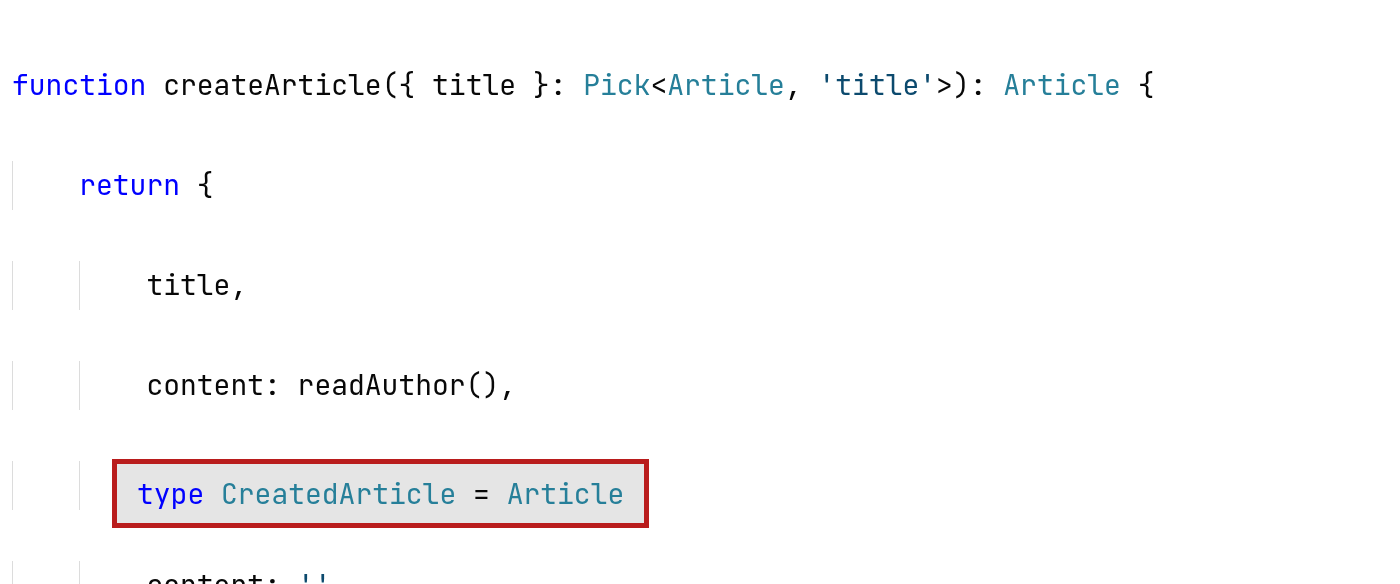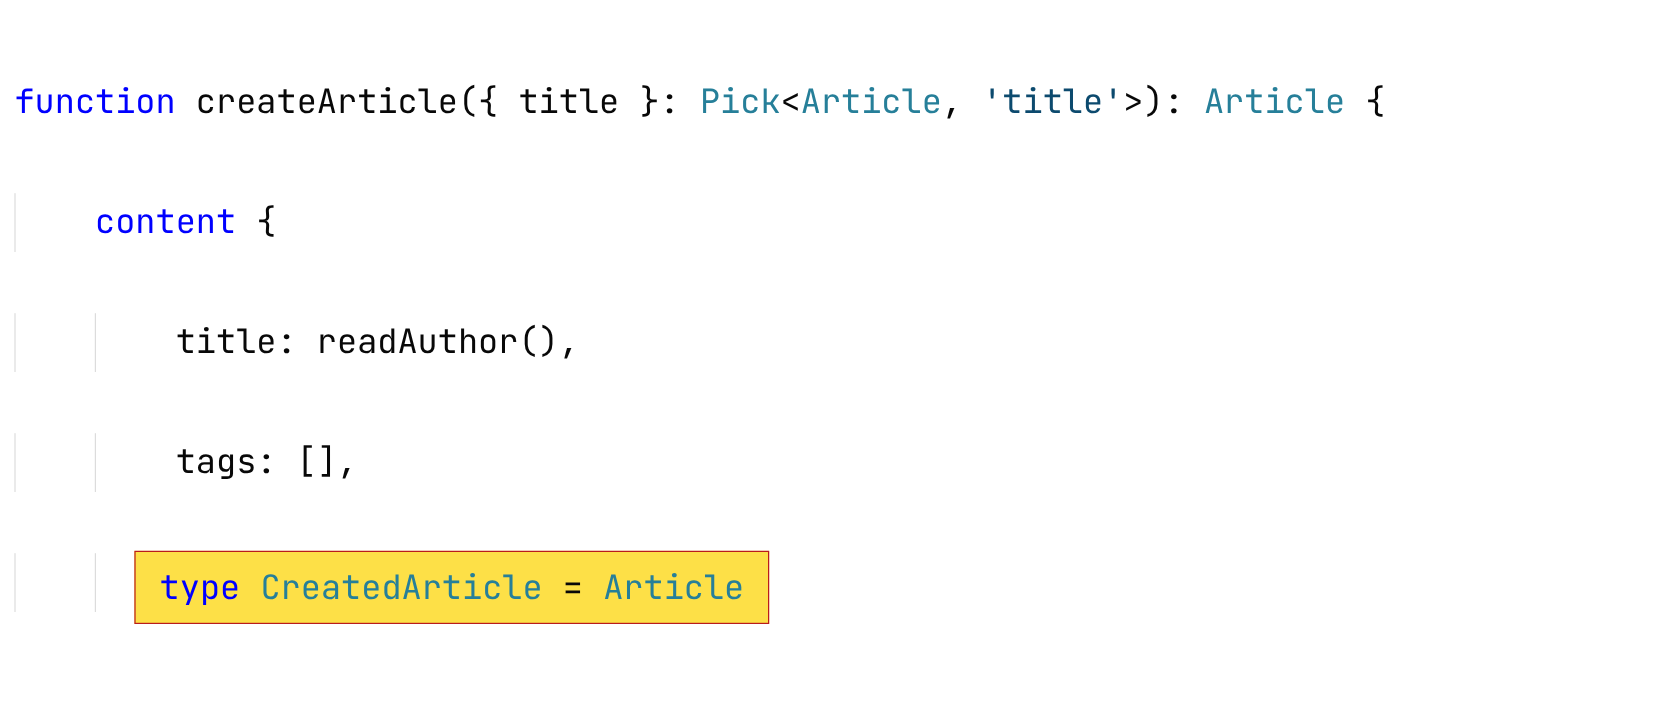--- a/index.html
+++ b/index.html
@@ -33,35 +33,36 @@
     vertical-align:top;
     margin-top:1px;
     margin-right:-1px; 
   }
   .line{height:50px}
   
   .tooltip{
     position:absolute;
     left:112px;
     top:459px;
-    border:1px solid #b91c1c;
-    background:#fde047;
+    border:5px solid #b91c1c;
+    background:#e5e5e5;
     padding:8px 20px 8px 20px;
     line-height:1.55;
     font-size:28px;
     white-space:nowrap;
   }
 </style>
 </head>
 <body>
 
 <div class="code">
 <div class="line"><span class="kw">function</span><span> </span><span class="fn">createArticle</span><span class="pn">({ </span><span class="id">title</span><span class="pn"> }: </span><span class="ty">Pick</span><span class="pn">&lt;</span><span class="ty">Article</span><span class="pn">, </span><span class="str">'title'</span><span class="pn">&gt;): </span><span class="ty">Article</span><span class="pn"> {</span></div>
-<div class="line"><span class="ig"></span><span>    </span><span class="kw">content</span><span> </span><span class="pn">{</span></div>
-<div class="line"><span class="ig"></span><span>    </span><span class="ig"></span><span>    </span><span class="id">title: readAuthor()</span><span class="pn">,</span></div>
+<div class="line"><span class="ig"></span><span>    </span><span class="kw">return</span><span> </span><span class="pn">{</span></div>
+<div class="line"><span class="ig"></span><span>    </span><span class="ig"></span><span>    </span><span class="id">title</span><span class="pn">,</span></div>
+<div class="line"><span class="ig"></span><span>    </span><span class="ig"></span><span>    </span><span class="id">content: readAuthor()</span><span class="pn">,</span></div>
 <div class="line"><span class="ig"></span><span>    </span><span class="ig"></span><span>    </span><span class="id">tags: []</span><span class="pn">,</span></div>
 <div class="line"><span class="ig"></span><span>    </span><span class="ig"></span><span>    </span><span class="id">content: </span><span class="str">''</span></div>
 
 
 
 
 
   <div class="tooltip">
     <span class="kw">type</span><span> </span><span class="ty">CreatedArticle</span><span class="pn"> = </span><span class="ty">Article</span>
   </div>

